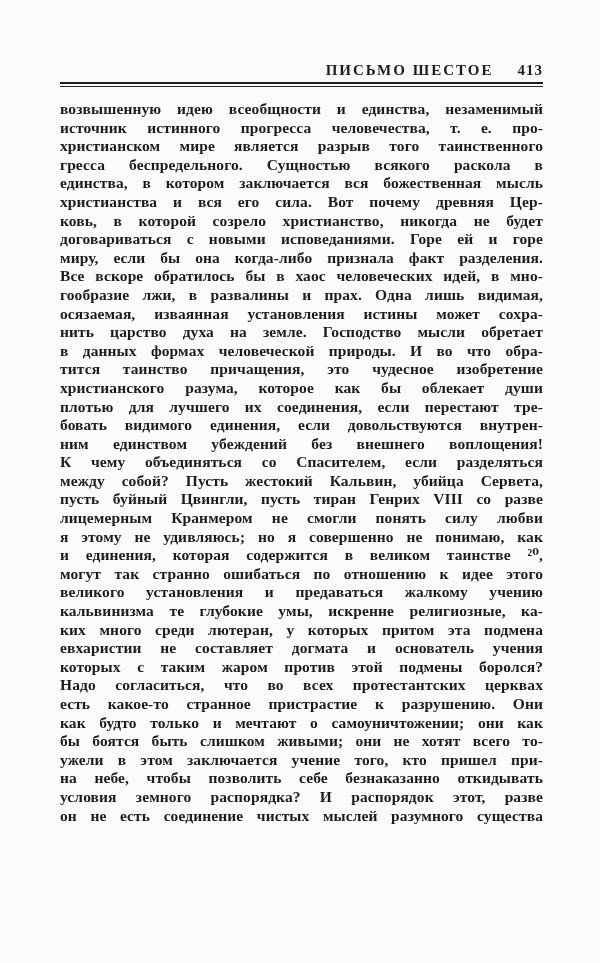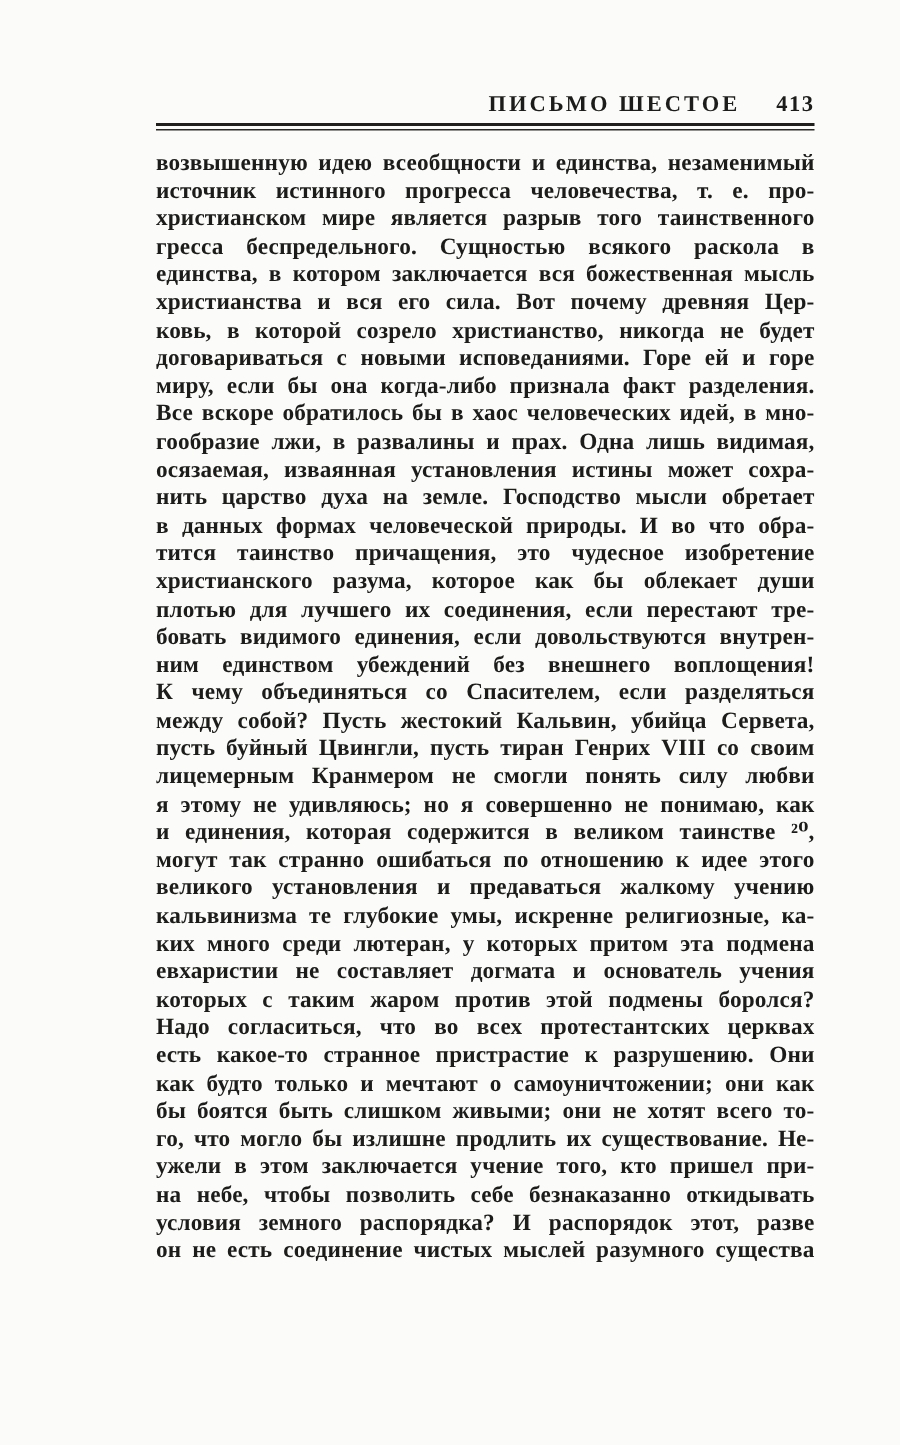--- a/index.html
+++ b/index.html
@@ -9,21 +9,20 @@
   }
   .page {
     position: relative;
     width: 600px;
     height: 963px;
     background: #fbfbf9;
     font-family: "Liberation Serif", "DejaVu Serif", serif;
     color: #1c1c1a;
     box-sizing: border-box;
     overflow: hidden;
-    padding-left: 44px;
   }
   .running-header {
     display: flex;
     justify-content: flex-end;
     align-items: baseline;
     margin: 0 57px 0 60px;
     padding-top: 62px;
     font-weight: 700;
     font-size: 15px;
   }
@@ -84,34 +83,33 @@
       <div class="line">осязаемая, изваянная установления истины может сохра-</div>
       <div class="line">нить царство духа на земле. Господство мысли обретает</div>
       <div class="line">в данных формах человеческой природы. И во что обра-</div>
       <div class="line">тится таинство причащения, это чудесное изобретение</div>
       <div class="line">христианского разума, которое как бы облекает души</div>
       <div class="line">плотью для лучшего их соединения, если перестают тре-</div>
       <div class="line">бовать видимого единения, если довольствуются внутрен-</div>
       <div class="line">ним единством убеждений без внешнего воплощения!</div>
       <div class="line">К чему объединяться со Спасителем, если разделяться</div>
       <div class="line">между собой? Пусть жестокий Кальвин, убийца Сервета,</div>
-      <div class="line">пусть буйный Цвингли, пусть тиран Генрих VIII со своим</div>
+      <div class="line">пусть буйный Цвингли, пусть тиран Генрих VIII со разве</div>
       <div class="line">лицемерным Кранмером не смогли понять силу любви</div>
       <div class="line">я этому не удивляюсь; но я совершенно не понимаю, как</div>
       <div class="line">и единения, которая содержится в великом таинстве ²⁰,</div>
       <div class="line">могут так странно ошибаться по отношению к идее этого</div>
       <div class="line">великого установления и предаваться жалкому учению</div>
       <div class="line">кальвинизма те глубокие умы, искренне религиозные, ка-</div>
       <div class="line">ких много среди лютеран, у которых притом эта подмена</div>
       <div class="line">евхаристии не составляет догмата и основатель учения</div>
       <div class="line">которых с таким жаром против этой подмены боролся?</div>
       <div class="line">Надо согласиться, что во всех протестантских церквах</div>
       <div class="line">есть какое-то странное пристрастие к разрушению. Они</div>
       <div class="line">как будто только и мечтают о самоуничтожении; они как</div>
       <div class="line">бы боятся быть слишком живыми; они не хотят всего то-</div>
-      <div class="line">го, что могло бы излишне продлить их существование. Не-</div>
       <div class="line">ужели в этом заключается учение того, кто пришел при-</div>
       <div class="line">на небе, чтобы позволить себе безнаказанно откидывать</div>
       <div class="line">условия земного распорядка? И распорядок этот, разве</div>
       <div class="line">он не есть соединение чистых мыслей разумного существа</div>
     </div>
 
 </div>
 
 </body></html>

